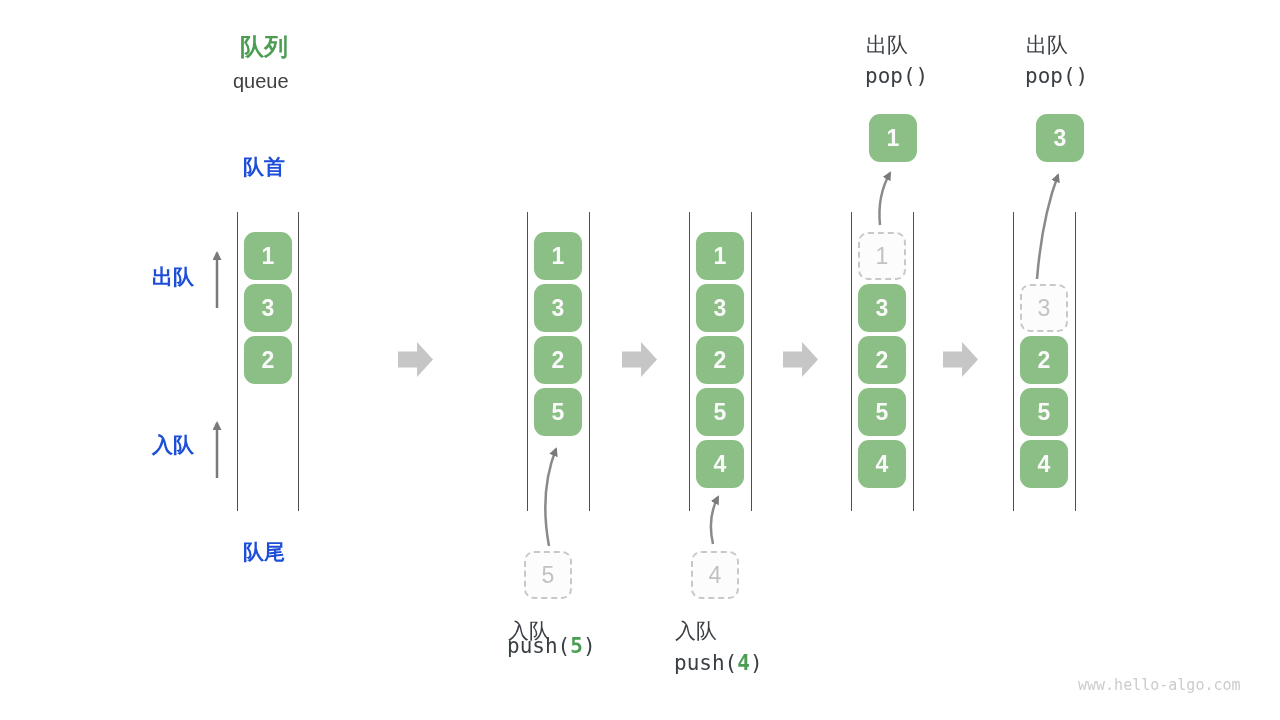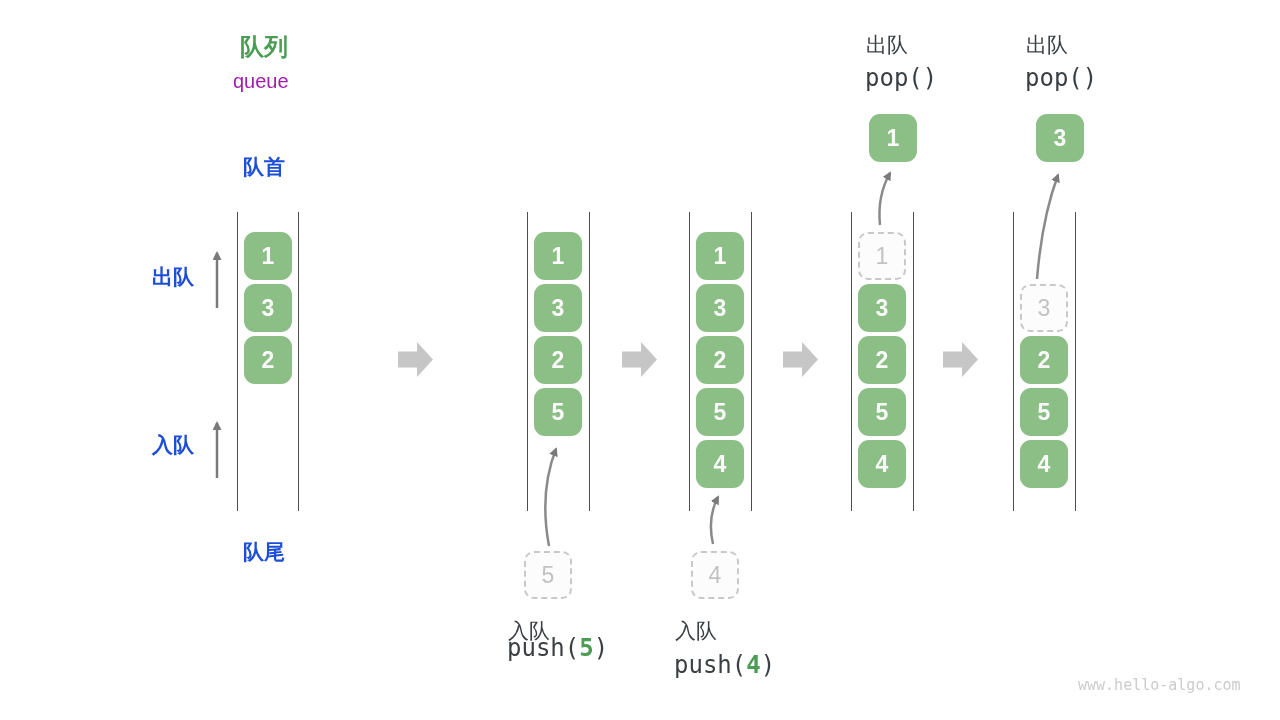--- a/index.html
+++ b/index.html
@@ -16,25 +16,25 @@
   }
   .solid{background:#8CBF86;color:#FAFAFA;}
   .dashed{
     border:2px dashed #C8C8C8;background:#FCFCFC;color:#C2C2C2;
     border-radius:10px;font-weight:400;
   }
   .lbl{position:absolute;color:#1d4ed8;font-size:21px;font-weight:700;white-space:nowrap;}
   .oplbl{position:absolute;color:#3A3F44;font-size:21px;font-weight:400;white-space:nowrap;}
   .code{
     position:absolute;font-family:"DejaVu Sans Mono","Liberation Mono",monospace;
-    font-size:24px;color:#3A3F44;white-space:nowrap;
+    font-size:21px;color:#3A3F44;white-space:nowrap;
   }
   .code .arg{color:#4A9D53;font-weight:700;}
   .title-zh{position:absolute;left:240px;top:31px;font-size:24px;font-weight:700;color:#4A9D53;}
-  .title-en{position:absolute;left:233px;top:70px;font-size:20px;color:#a21caf;}
+  .title-en{position:absolute;left:233px;top:70px;font-size:20px;color:#404040;}
   .watermark{
     position:absolute;left:1078px;top:676px;
     font-family:"DejaVu Sans Mono","Liberation Mono",monospace;
     font-size:15px;color:#CCCCCC;white-space:nowrap;
   }
 </style>
 </head>
 <body>
 
 <div class="canvas">

